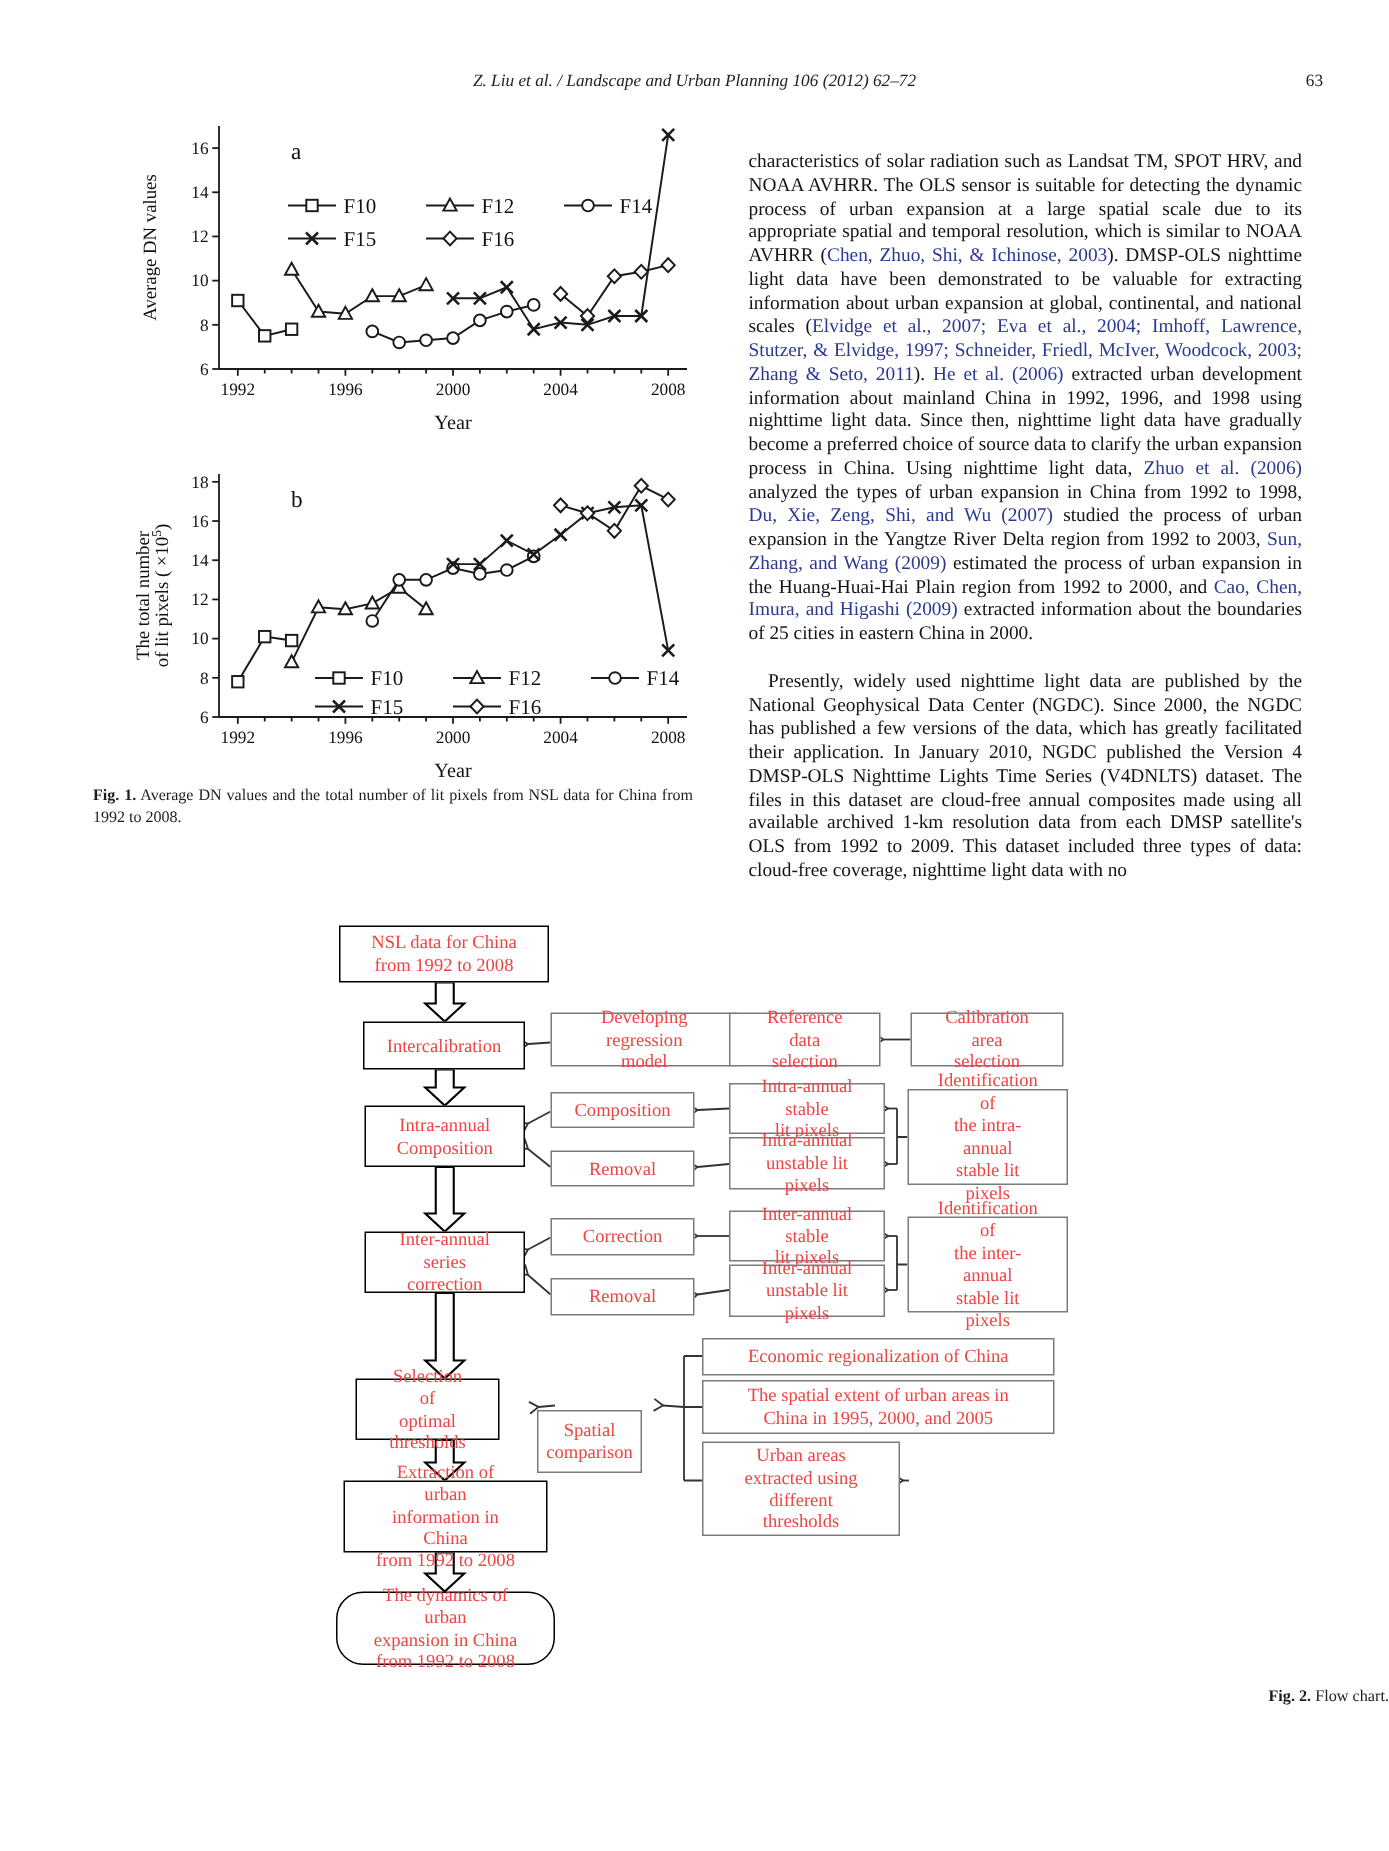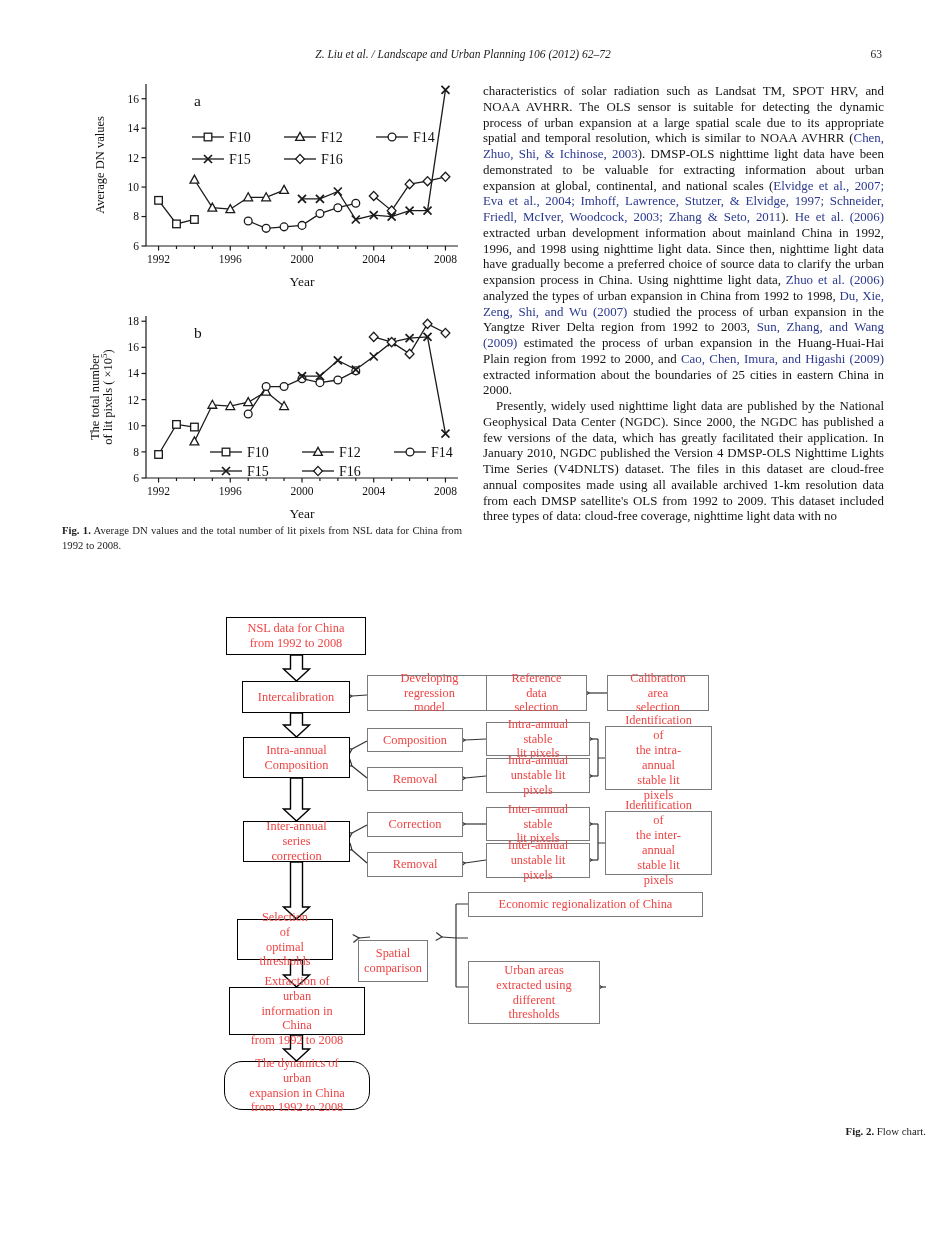--- a/index.html
+++ b/index.html
@@ -13,21 +13,21 @@
   .fig1{position:absolute;left:60px;top:76px;width:404px;}
   .chart{position:absolute;left:28px;}
   #chart-a{top:2px;}
   #chart-b{top:234px;}
   .fig1cap{position:absolute;top:447px;left:2px;width:400px;
            font-size:10.7px;line-height:1.38;text-align:justify;color:#1c1c1c;}
   .figlabel{font-weight:bold;}
   
   .col{position:absolute;left:483px;top:84px;width:401px;
        font-size:12.9px;line-height:15.75px;text-align:justify;}
-  .col p{margin:0;}
+  .col p{margin:16px;}
   .col p.indent{text-indent:13px;}
   .cite{color:#2b3990;}
   
   .flow{position:absolute;left:214px;top:614px;width:502px;height:505px;}
   .flow svg.wires{position:absolute;left:0;top:0;z-index:0;}
   .box{position:absolute;z-index:1;background:#fff;box-sizing:border-box;
        display:flex;align-items:center;justify-content:center;text-align:center;
        white-space:pre-line;font-size:12.4px;line-height:1.2;color:#ef4444;padding:0 20px;}
   .thick{border:1.9px solid #000;}
   .mid{border:1.5px solid #000;}
@@ -329,20 +329,22 @@
 unstable lit pixels</div>
   <div class="box gray" style="left:391px;top:197px;width:107px;height:64px;">Identification of
 the inter-annual
 stable lit pixels</div>
 
   <div class="box mid" style="left:23px;top:305px;width:96px;height:41px;">Selection of
 optimal thresholds</div>
   <div class="box gray" style="left:144px;top:302px;width:70px;height:42px;margin-top:24px;">Spatial
 comparison</div>
   <div class="box gray" style="left:254px;top:278px;width:235px;height:25px;">Economic regionalization of China</div>
+  <div class="box gray" style="left:254px;top:306px;width:235px;height:36px;">The spatial extent of urban areas in
+China in 1995, 2000, and 2005</div>
   <div class="box gray" style="left:254px;top:347px;width:132px;height:63px;">Urban areas
 extracted using
 different thresholds</div>
 
   <div class="box thick" style="left:15px;top:373px;width:136px;height:48px;">Extraction of urban
 information in China
 from 1992 to 2008</div>
   <div class="box thick" style="left:10px;top:447px;width:146px;height:49px;border-radius:18px;">The dynamics of urban
 expansion in China
 from 1992 to 2008</div>

